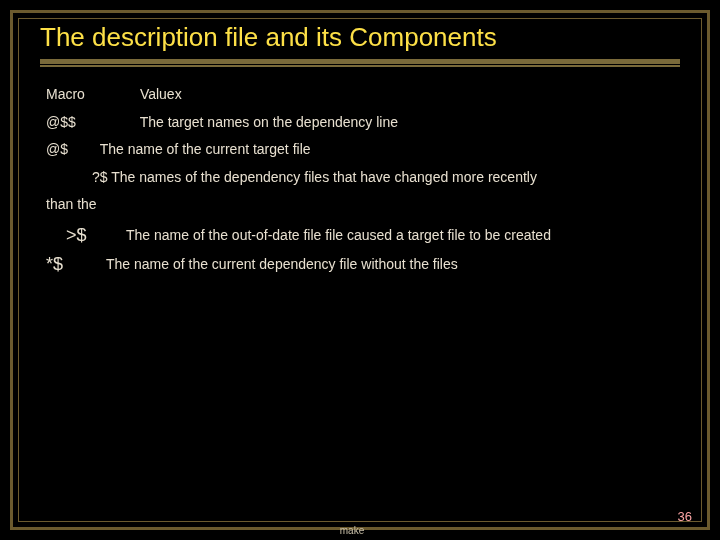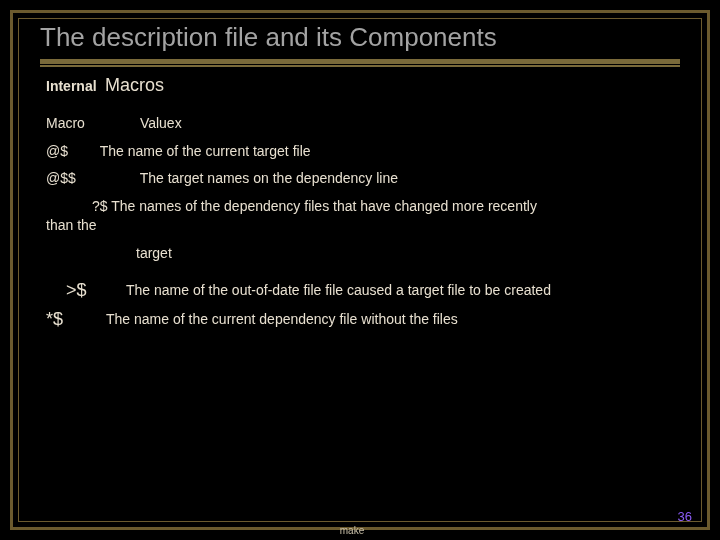--- a/index.html
+++ b/index.html
@@ -21,21 +21,21 @@
     position: absolute;
     top: 5px; left: 5px; right: 5px; bottom: 5px;
     border: 1px solid #6b5a2e;
   }
   .content {
     position: absolute;
     top: 22px; left: 40px; right: 40px; bottom: 22px;
   }
   .title {
     font-size: 26px;
-    color: #a3a3a3;
+    color: #fde047;
     font-weight: normal;
     margin-bottom: 6px;
   }
   .hr1 {
     border: none;
     border-top: 5px solid #7a6a3a;
     margin-bottom: 1px;
   }
   .hr2 {
     border: none;
@@ -60,81 +60,76 @@
     font-size: 14px;
     line-height: 1.4;
   }
   .tbl-head {
     font-weight: normal;
     margin-bottom: 8px;
   }
   .tbl-head .col1 { display: inline-block; width: 90px; }
   .row { margin-bottom: 8px; }
   .row .mac { display: inline-block; min-width: 50px; }
-  .row-indent { margin-left: 46px; }
+  .row-indent { margin-left: 46px; margin-bottom: 8px; }
   .row-indent2 { margin-bottom: 8px; }
   .row-flex { display:flex; margin-bottom:4px; }
   .row-flex .mac2 { width: 60px; font-size: 18px; }
   .row-flex .desc { flex:1; font-size:14px; padding-top:3px; }
   .footer-center {
     position: absolute;
     bottom: 4px;
     left: 0; right: 16px;
     text-align: center;
     font-size: 10px;
     color: #c8bfa8;
   }
   .page-num {
     position: absolute;
     bottom: 16px;
     right: 28px;
     font-size: 13px;
-    color: #8b5cf6;
+    color: #fca5a5;
   }
 </style>
 </head>
 <body>
 
 <div class="frame">
   <div class="frame-inner"></div>
 </div>
 
 <div class="content">
   <h1 class="title">The description file and its Components</h1>
   <hr class="hr1">
   <hr class="hr2">
 
-  <div class="subhead">
-    <span class="small">Internal</span>
-    <span class="big">Macros</span>
-  </div>
 
 
   <div class="tbl">
     <div class="tbl-head">
       <span class="col1">Macro</span>
       <span>Valuex</span>
     </div>
 
     <div class="row">
-      <span class="mac">@$</span>
-      <span>The name of the current target file</span>
+      <span class="mac" style="min-width:90px;">@$$</span>
+      <span>The target names on the dependency line</span>
     </div>
 
     <div class="row">
-      <span class="mac" style="min-width:90px;">@$$</span>
-      <span>The target names on the dependency line</span>
+      <span class="mac">@$</span>
+      <span>The name of the current target file</span>
     </div>
 
     <div class="row-indent">
       <span class="mac" style="min-width:44px;">?$</span>
       <span>The names of the dependency files that have changed more recently</span>
     </div>
     <div class="row-indent2">than the</div>
-    <div style="margin-left:90px; margin-bottom:14px;">target</div>
 
     <div class="row-flex" style="margin-left:20px;">
       <span class="mac2">&gt;$</span>
       <span class="desc">The name of the out-of-date file file caused a target file to be created</span>
     </div>
 
     <div class="row-flex">
       <span class="mac2">*$</span>
       <span class="desc">The name of the current dependency file without the files</span>
     </div>

